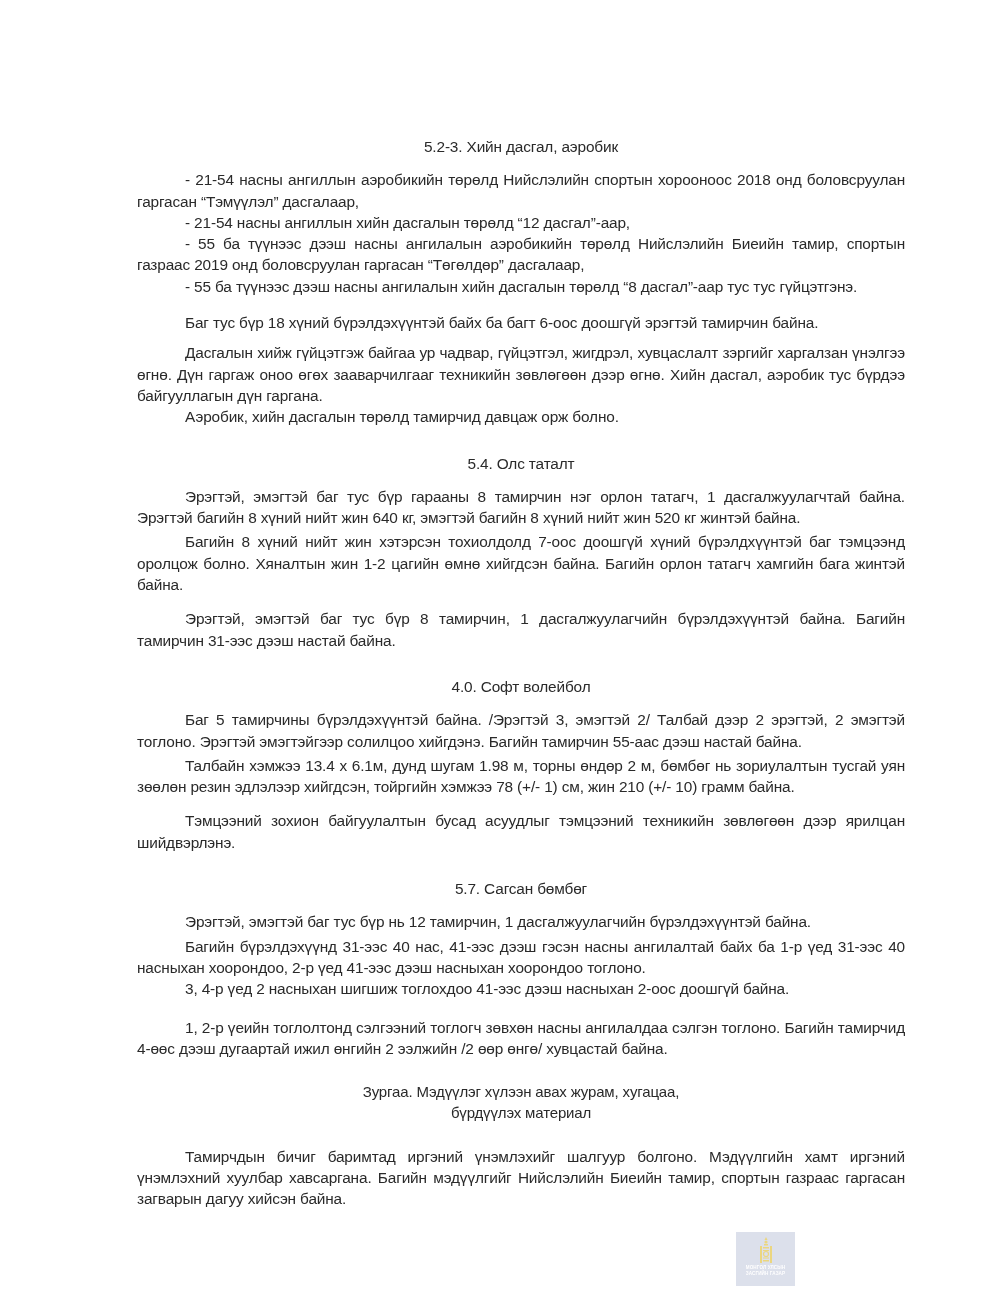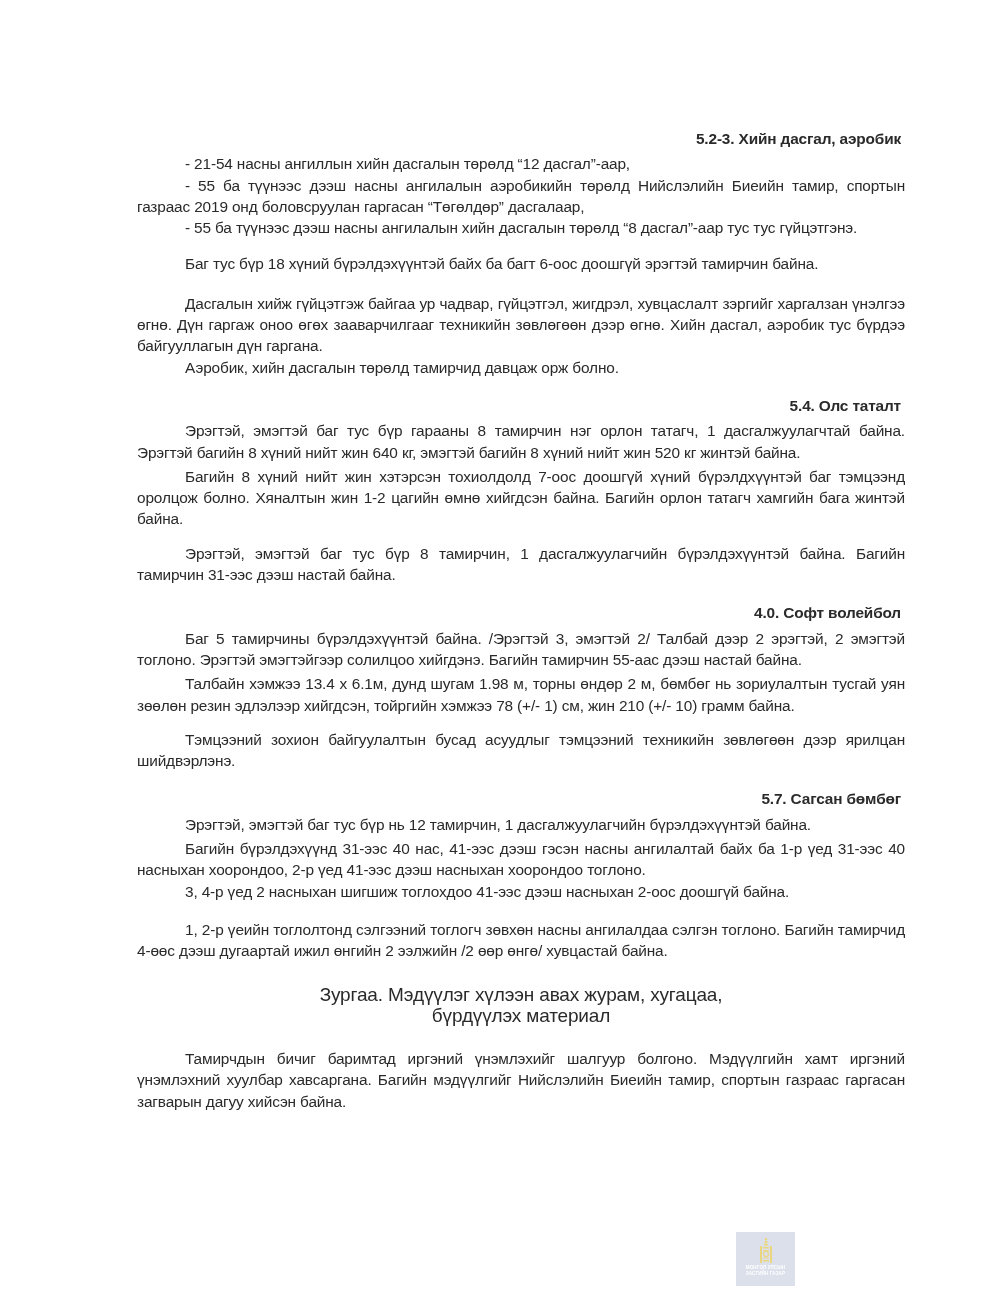--- a/index.html
+++ b/index.html
@@ -19,38 +19,38 @@
       position: absolute;
       left: 137px;
       top: 124px;
       width: 768px;
       font-size: 15.4px;
       line-height: 21.3px;
       letter-spacing: -0.15px;
     }
     .section { margin: 0; }
     .heading {
-      text-align: right;
-      margin: 4px;
-      font-weight: bold;
+      text-align: center;
+      margin: 12px;
+      font-weight: normal;
       font-size: 15.4px;
       line-height: 21.3px;
     }
     p {
       margin: 0;
       text-align: justify;
       text-indent: 48px;
     }
     .gap-lg { height: 13px; }
     .gap-xl { height: 22px; }
     .final-heading {
       text-align: center;
       margin: 0;
       font-weight: normal;
-      font-size: 19px;
+      font-size: 15px;
       line-height: 21.3px;
     }
     .watermark {
       position: absolute;
       left: 736px;
       top: 1232px;
       width: 59px;
       height: 54px;
       background: #d7dbe8;
       display: flex;
@@ -73,25 +73,26 @@
       letter-spacing: 0.1px;
     }
   </style>
 </head>
 <body>
 
 <div class="page">
 
   <div class="section">
     <div class="heading">5.2-3. Хийн дасгал, аэробик</div>
+    <p>- 21-54 насны ангиллын  аэробикийн төрөлд Нийслэлийн спортын хорооноос 2018 онд боловсруулан гаргасан “Тэмүүлэл” дасгалаар,</p>
     <p>- 21-54 насны ангиллын хийн дасгалын төрөлд “12 дасгал”-аар,</p>
     <p>- 55 ба түүнээс дээш насны ангилалын аэробикийн төрөлд Нийслэлийн Биеийн тамир, спортын газраас 2019 онд боловсруулан гаргасан “Төгөлдөр” дасгалаар,</p>
     <p>- 55 ба түүнээс дээш насны ангилалын хийн дасгалын төрөлд “8 дасгал”-аар тус тус гүйцэтгэнэ.</p>
     <p style="margin-top:15px">Баг тус бүр 18 хүний бүрэлдэхүүнтэй байх ба багт 6-оос доошгүй эрэгтэй тамирчин байна.</p>
-    <p style="margin-top:18px">Дасгалын хийж гүйцэтгэж байгаа ур чадвар, гүйцэтгэл, жигдрэл, хувцаслалт зэргийг харгалзан үнэлгээ өгнө. Дүн гаргаж оноо өгөх зааварчилгааг техникийн зөвлөгөөн дээр өгнө. Хийн дасгал, аэробик тус бүрдээ байгууллагын дүн гаргана.</p>
+    <p style="margin-top:9px">Дасгалын хийж гүйцэтгэж байгаа ур чадвар, гүйцэтгэл, жигдрэл, хувцаслалт зэргийг харгалзан үнэлгээ өгнө. Дүн гаргаж оноо өгөх зааварчилгааг техникийн зөвлөгөөн дээр өгнө. Хийн дасгал, аэробик тус бүрдээ байгууллагын дүн гаргана.</p>
     <p>Аэробик, хийн дасгалын төрөлд тамирчид давцаж орж болно.</p>
   </div>
 
   <div class="gap-lg"></div>
 
   <div class="section">
     <div class="heading">5.4. Олс таталт</div>
     <p>Эрэгтэй, эмэгтэй баг тус бүр гарааны 8 тамирчин нэг орлон татагч, 1 дасгалжуулагчтай байна. Эрэгтэй багийн 8 хүний  нийт жин 640 кг, эмэгтэй багийн 8 хүний нийт жин 520 кг жинтэй байна.</p>
     <p style="margin-top:3px">Багийн 8 хүний нийт жин хэтэрсэн тохиолдолд 7-оос доошгүй хүний бүрэлдхүүнтэй баг тэмцээнд оролцож болно. Хяналтын жин 1-2 цагийн өмнө хийгдсэн байна. Багийн орлон татагч хамгийн бага жинтэй байна.</p>
   </div>

